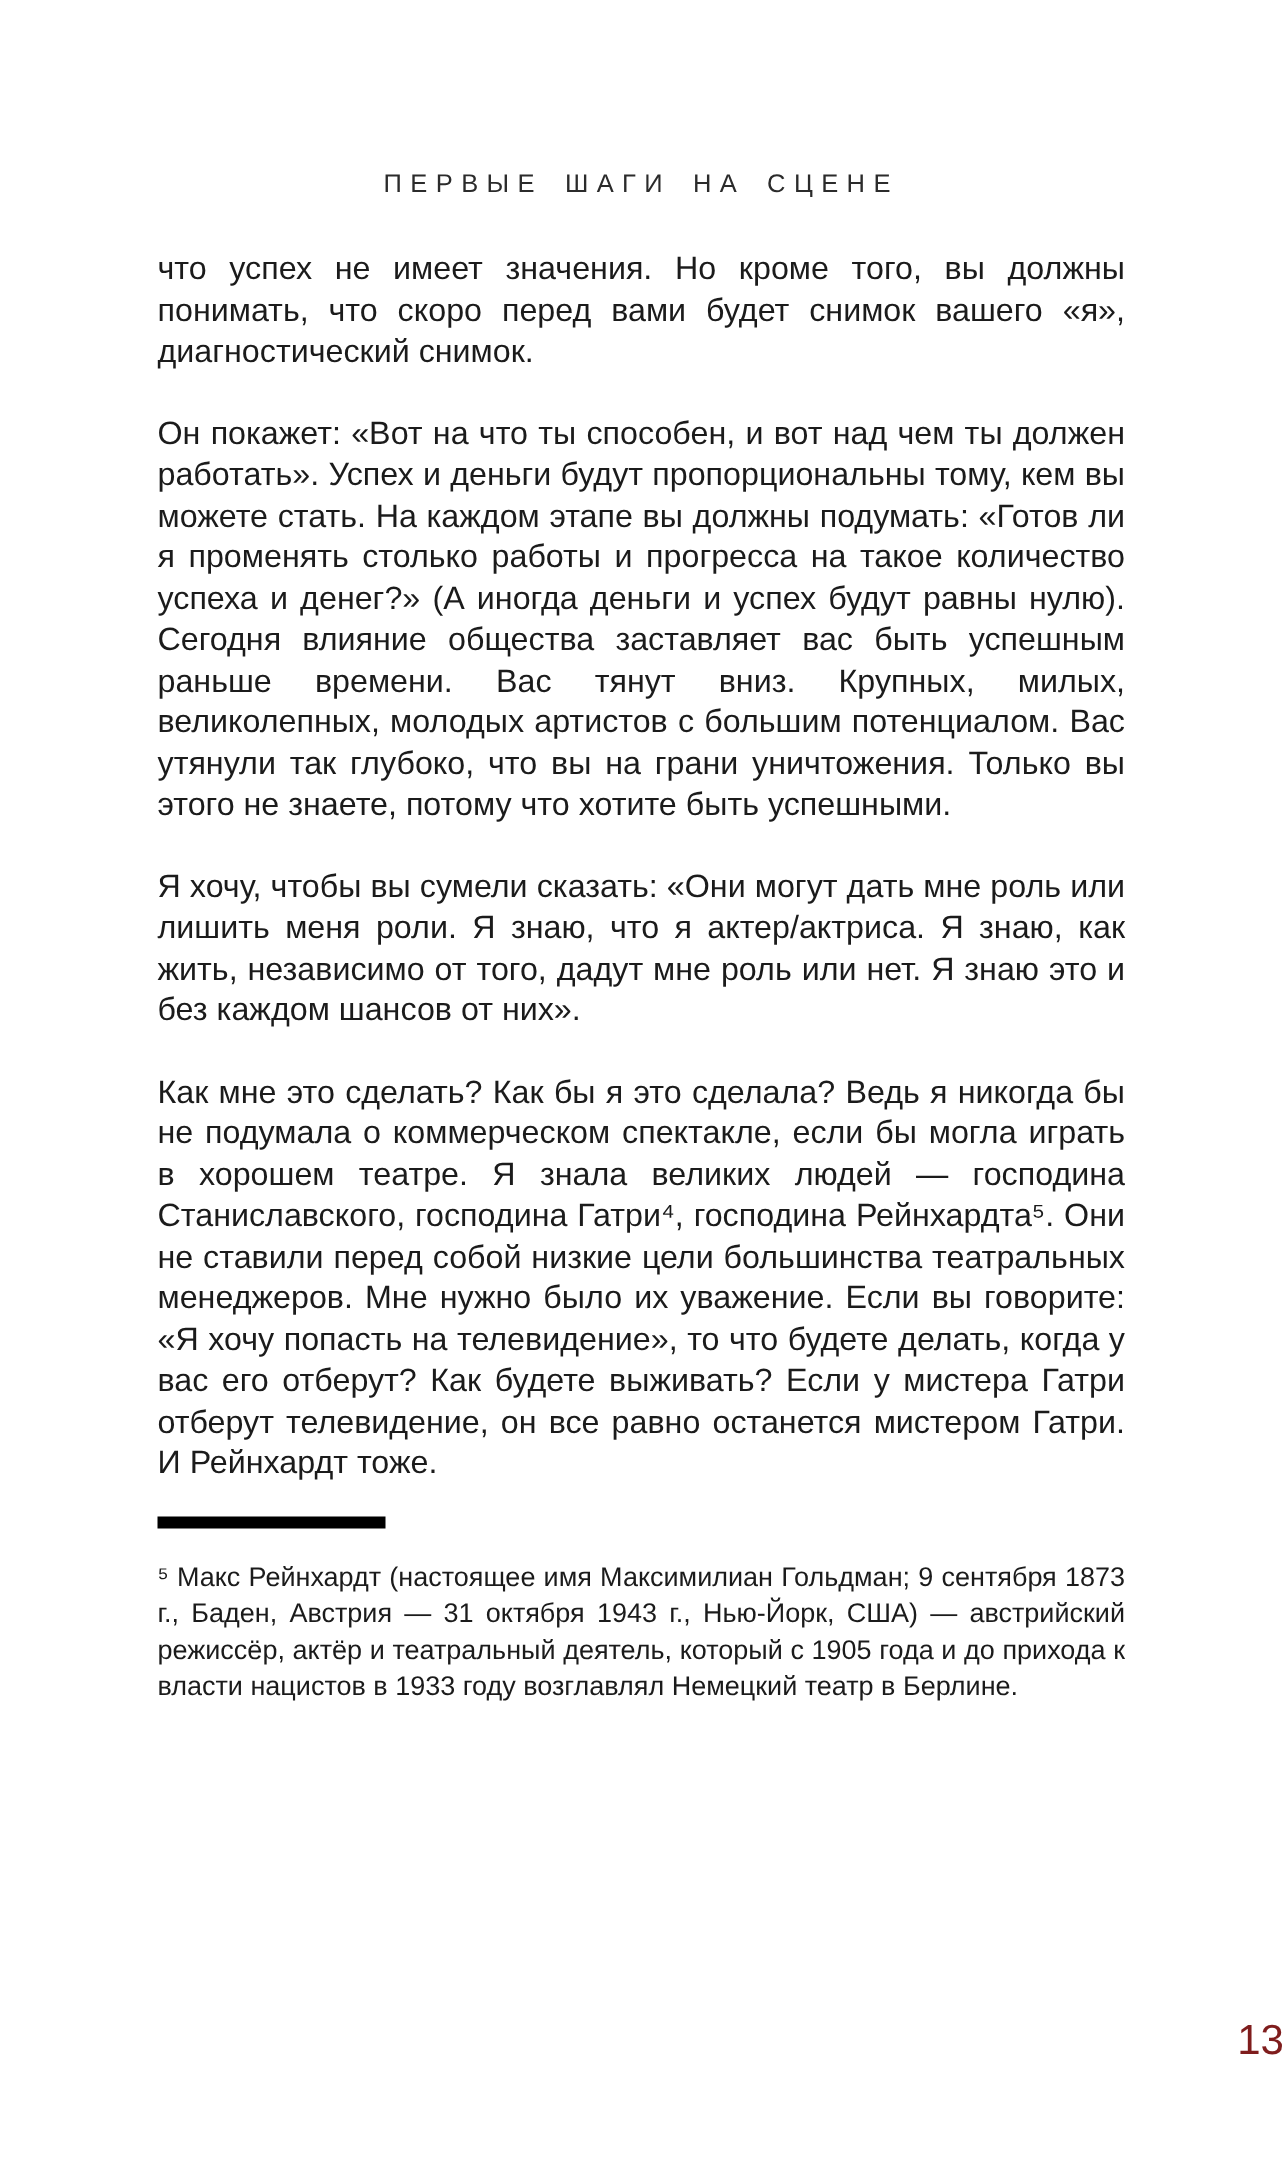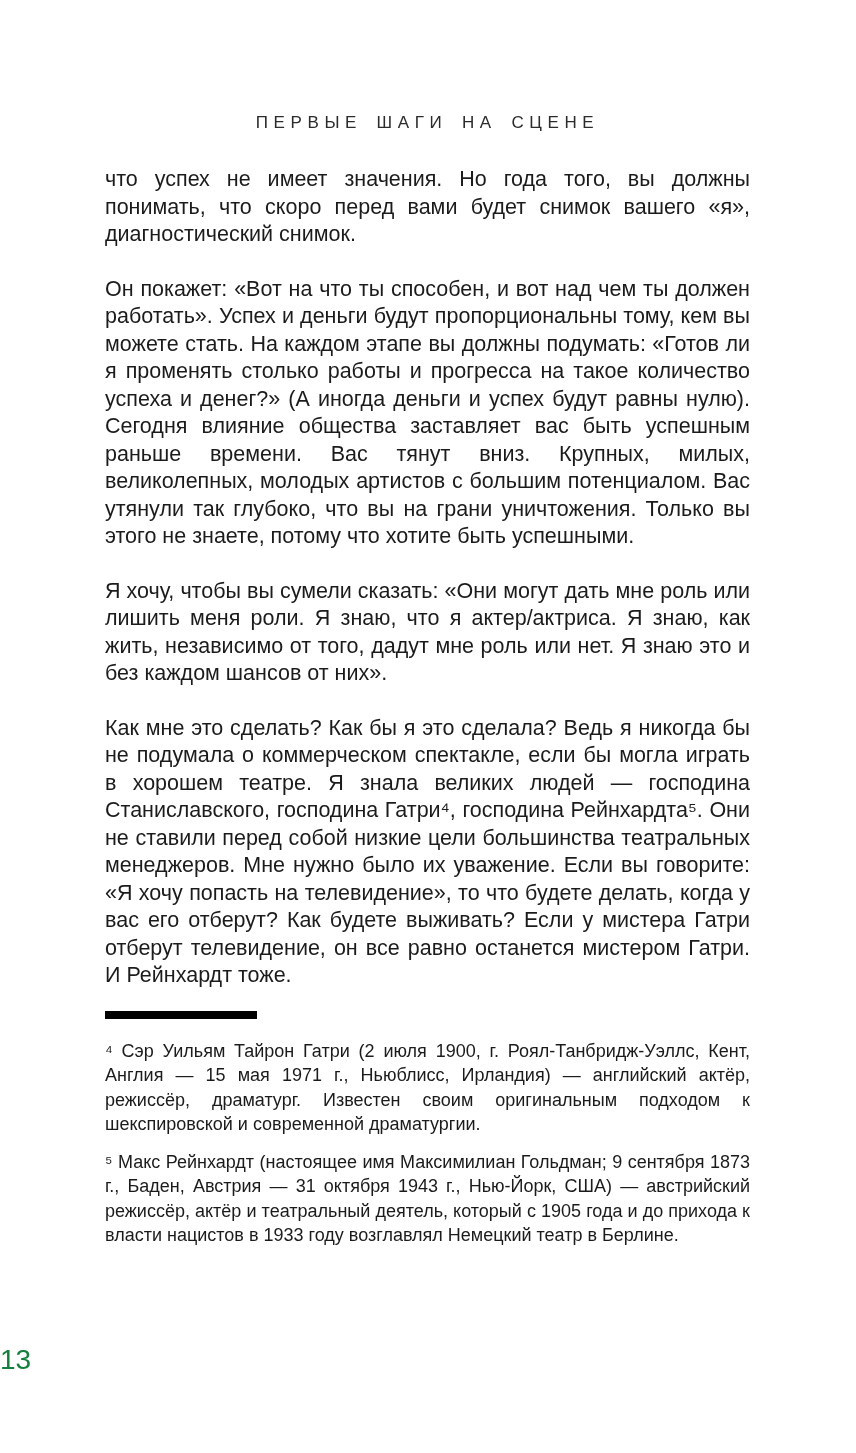--- a/index.html
+++ b/index.html
@@ -53,42 +53,41 @@
       color: #1b1b1b;
     }
     .footnotes p:last-child {
       margin-bottom: 0;
     }
     .page-number {
       position: absolute;
       left: 0;
       right: 0;
       bottom: 76px;
-      text-align: left;
+      text-align: right;
       font-size: 28px;
       line-height: 34px;
-      color: #15803d;
+      color: #7f1d1d;
     }
   </style>
 </head>
 <body>
 
 <div class="page">
 
   <div class="running-header">ПЕРВЫЕ ШАГИ НА СЦЕНЕ</div>
 
   <main class="body-text">
-    <p>что успех не имеет значения. Но года того, вы должны понимать, что скоро перед вами будет снимок вашего «я», диагностический снимок.</p>
+    <p>что успех не имеет значения. Но кроме того, вы должны понимать, что скоро перед вами будет снимок вашего «я», диагностический снимок.</p>
     <p>Он покажет: «Вот на что ты способен, и вот над чем ты должен работать». Успех и деньги будут пропорциональны тому, кем вы можете стать. На каждом этапе вы должны подумать: «Готов ли я променять столько работы и прогресса на такое количество успеха и денег?» (А иногда деньги и успех будут равны нулю). Сегодня влияние общества заставляет вас быть успешным раньше времени. Вас тянут вниз. Крупных, милых, великолепных, молодых артистов с большим потенциалом. Вас утянули так глубоко, что вы на грани уничтожения. Только вы этого не знаете, потому что хотите быть успешными.</p>
     <p>Я хочу, чтобы вы сумели сказать: «Они могут дать мне роль или лишить меня роли. Я знаю, что я актер/актриса. Я знаю, как жить, независимо от того, дадут мне роль или нет. Я знаю это и без каждом шансов от них».</p>
     <p>Как мне это сделать? Как бы я это сделала? Ведь я никогда бы не подумала о коммерческом спектакле, если бы могла играть в хорошем театре. Я знала великих людей — господина Станиславского, господина Гатри⁴, господина Рейнхардта⁵. Они не ставили перед собой низкие цели большинства театральных менеджеров. Мне нужно было их уважение. Если вы говорите: «Я хочу попасть на телевидение», то что будете делать, когда у вас его отберут? Как будете выживать? Если у мистера Гатри отберут телевидение, он все равно останется мистером Гатри. И Рейнхардт тоже.</p>
   </main>
 
   <div class="footnote-rule"></div>
 
   <section class="footnotes">
-    <p>⁴ Сэр Уильям Тайрон Гатри (2 июля 1900, г. Роял-Танбридж-Уэллс, Кент, Англия — 15 мая 1971 г., Ньюблисс, Ирландия) — английский актёр, режиссёр, драматург. Известен своим оригинальным подходом к шекспировской и современной драматургии.</p>
     <p>⁵ Макс Рейнхардт (настоящее имя Максимилиан Гольдман; 9 сентября 1873 г., Баден, Австрия — 31 октября 1943 г., Нью-Йорк, США) — австрийский режиссёр, актёр и театральный деятель, который с 1905 года и до прихода к власти нацистов в 1933 году возглавлял Немецкий театр в Берлине.</p>
   </section>
 
   <div class="page-number">13</div>
 
 </div>
 
 </body></html>

